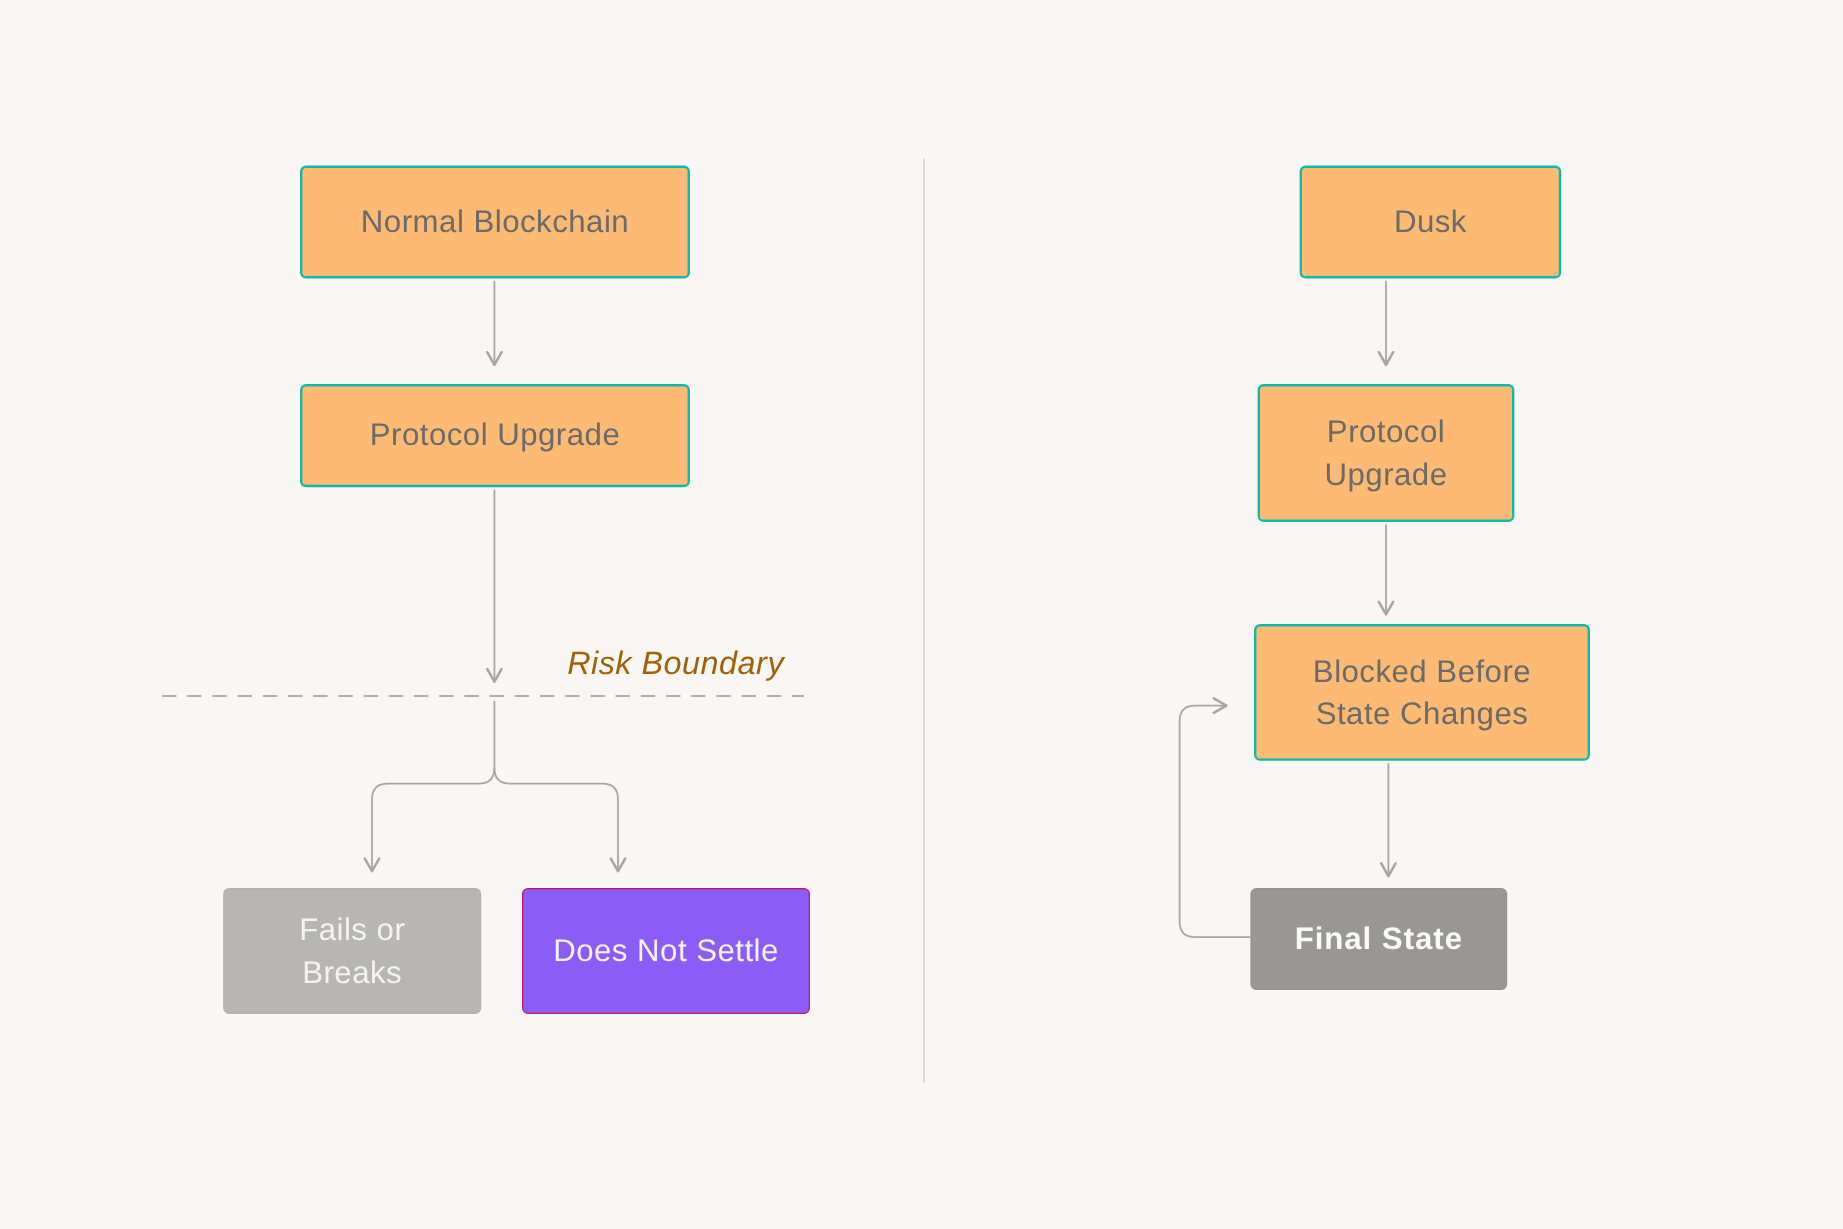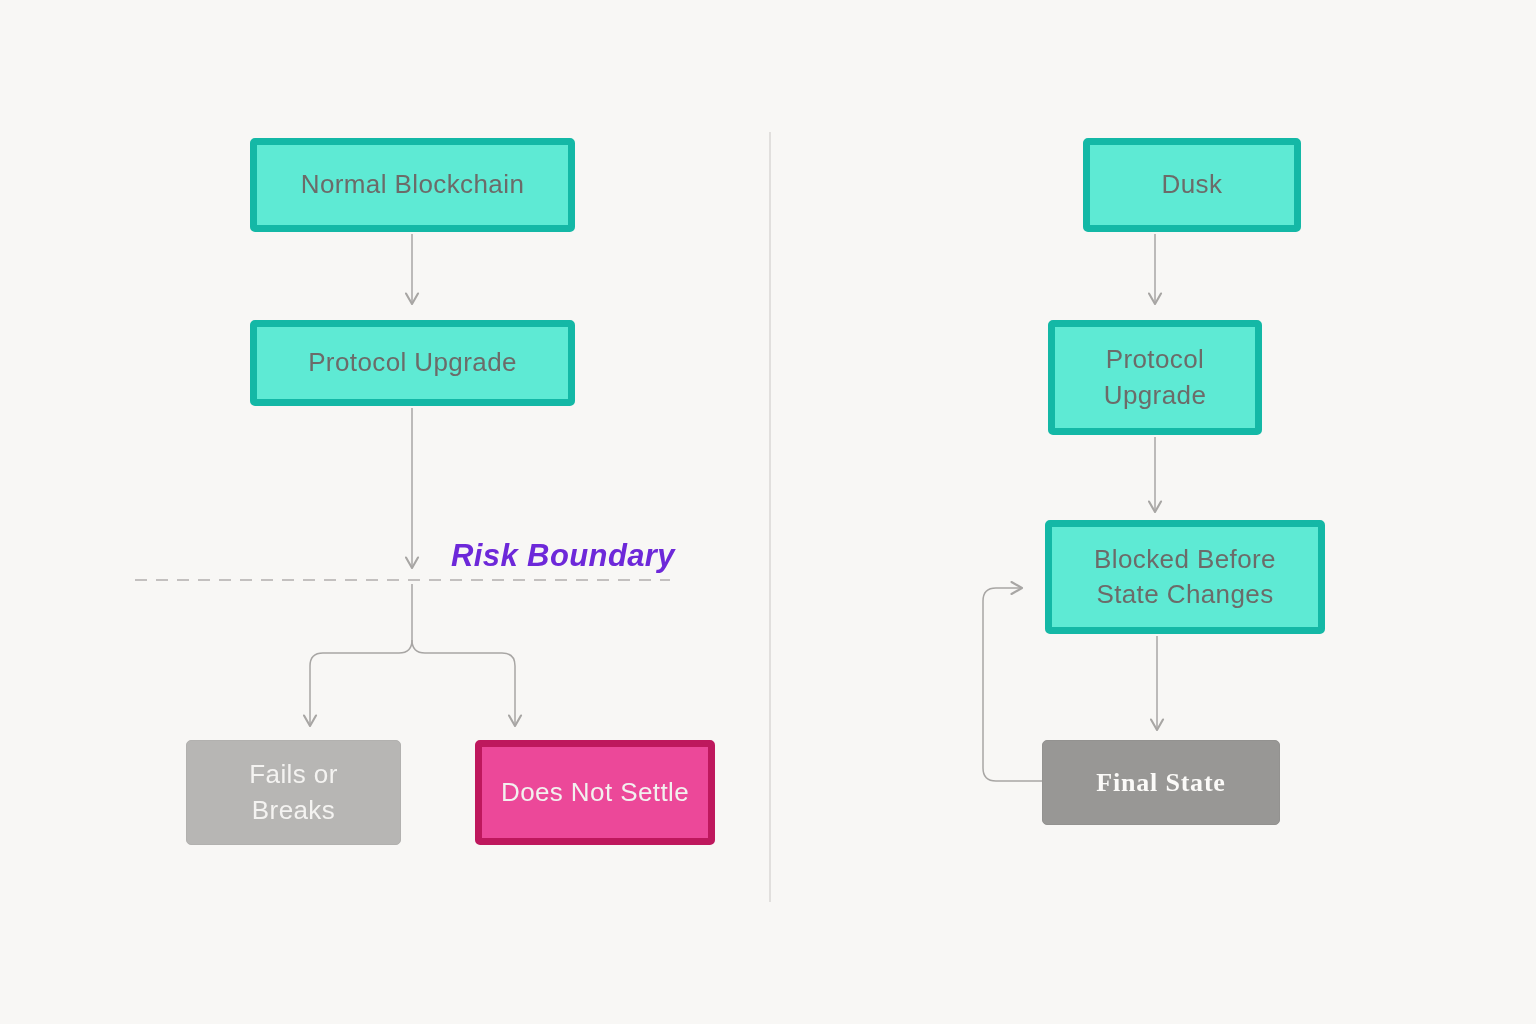--- a/index.html
+++ b/index.html
@@ -33,64 +33,62 @@
     justify-content: center;
     text-align: center;
     box-sizing: border-box;
     border-radius: 5px;
     font-size: 26px;
     letter-spacing: 0.4px;
     line-height: 1.35;
     padding: 10px 18px;
   }
   .node.light {
-    background: #5eead4;
-    border: 7px solid #14b8a6;
+    background: #fdba74;
+    border: 2px solid #14b8a6;
     color: #6c6b69;
     justify-content: center;
   }
   .node.medium {
     background: #b7b6b4;
     color: #f4f3f1;
     border: 1px solid #b2b1af;
   }
   .node.dark {
-    background: #ec4899;
+    background: #8b5cf6;
     color: #f2f1ef;
-    border: 7px solid #be185d;
-    margin-left: 40px;
+    border: 1px solid #be185d;
   }
   .node.final {
     background: #989795;
     color: #fbfaf8;
     border: 1px solid #939290;
     font-weight: bold;
     letter-spacing: 0.8px;
   }
   .boundary-label {
     position: absolute;
     left: 448px;
     top: 538px;
     width: 230px;
     text-align: center;
     font-style: italic;
-    font-size: 31px;
-    color: #6d28d9;
+    font-size: 27px;
+    color: #a16207;
     letter-spacing: 0.4px;
-    font-weight: bold;
   }
   
   #n-normal      { left: 250px; top: 138px; width: 325px; height: 94px; }
   #n-proto-left  { left: 250px; top: 320px; width: 325px; height: 86px; }
   #n-fails       { left: 186px; top: 740px; width: 215px; height: 105px; }
   #n-settle      { left: 435px; top: 740px; width: 240px; height: 105px; }
   #n-dusk        { left: 1046px; top: 138px; width: 218px; height: 94px; margin-left: 37px; }
   #n-proto-right { left: 1048px; top: 320px; width: 214px; height: 115px; }
   #n-blocked     { left: 1045px; top: 520px; width: 280px; height: 114px; }
-  #n-final       { left: 1042px; top: 740px; width: 238px; height: 85px; font-family: Liberation Serif, serif; }
+  #n-final       { left: 1042px; top: 740px; width: 214px; height: 85px; }
 </style>
 </head>
 <body>
 
 <div class="stage">
 
   <svg class="lines" viewBox="0 0 1536 1024">
     <defs>
       <marker id="arrowhead" viewBox="0 0 10 10" refX="8.5" refY="5" markerWidth="10" markerHeight="10" orient="auto-start-reverse">
         <path d="M1.5,1 L8.5,5 L1.5,9" fill="none" stroke="#a8a6a4" stroke-width="1.4" stroke-linecap="round" stroke-linejoin="round"></path>

